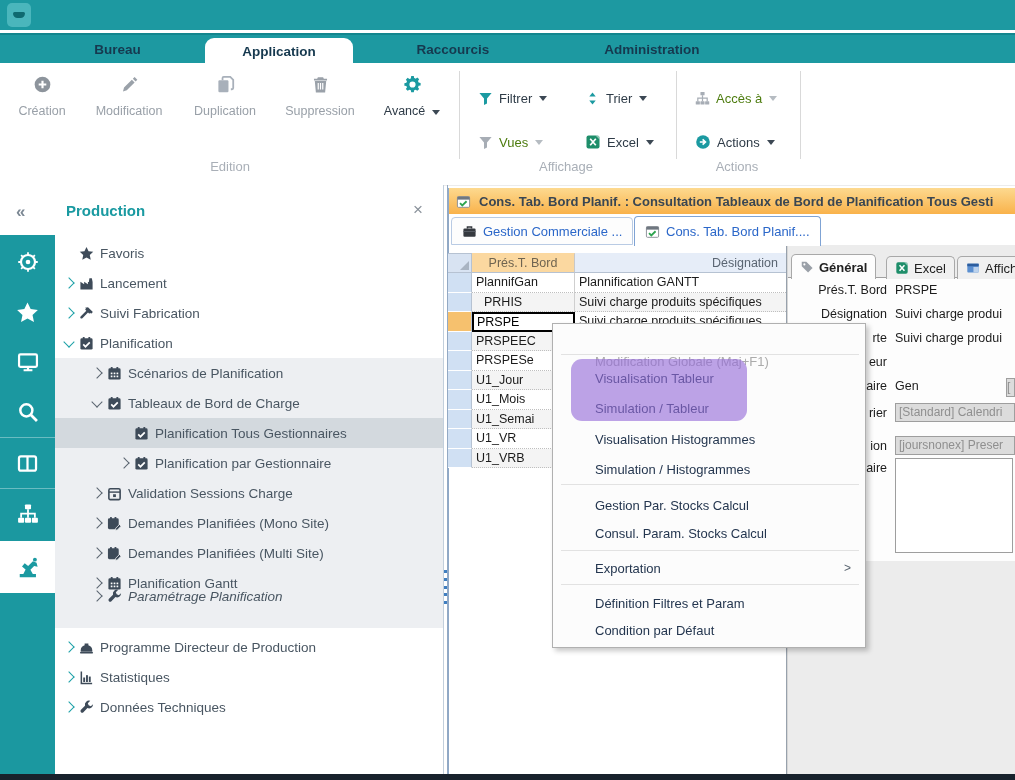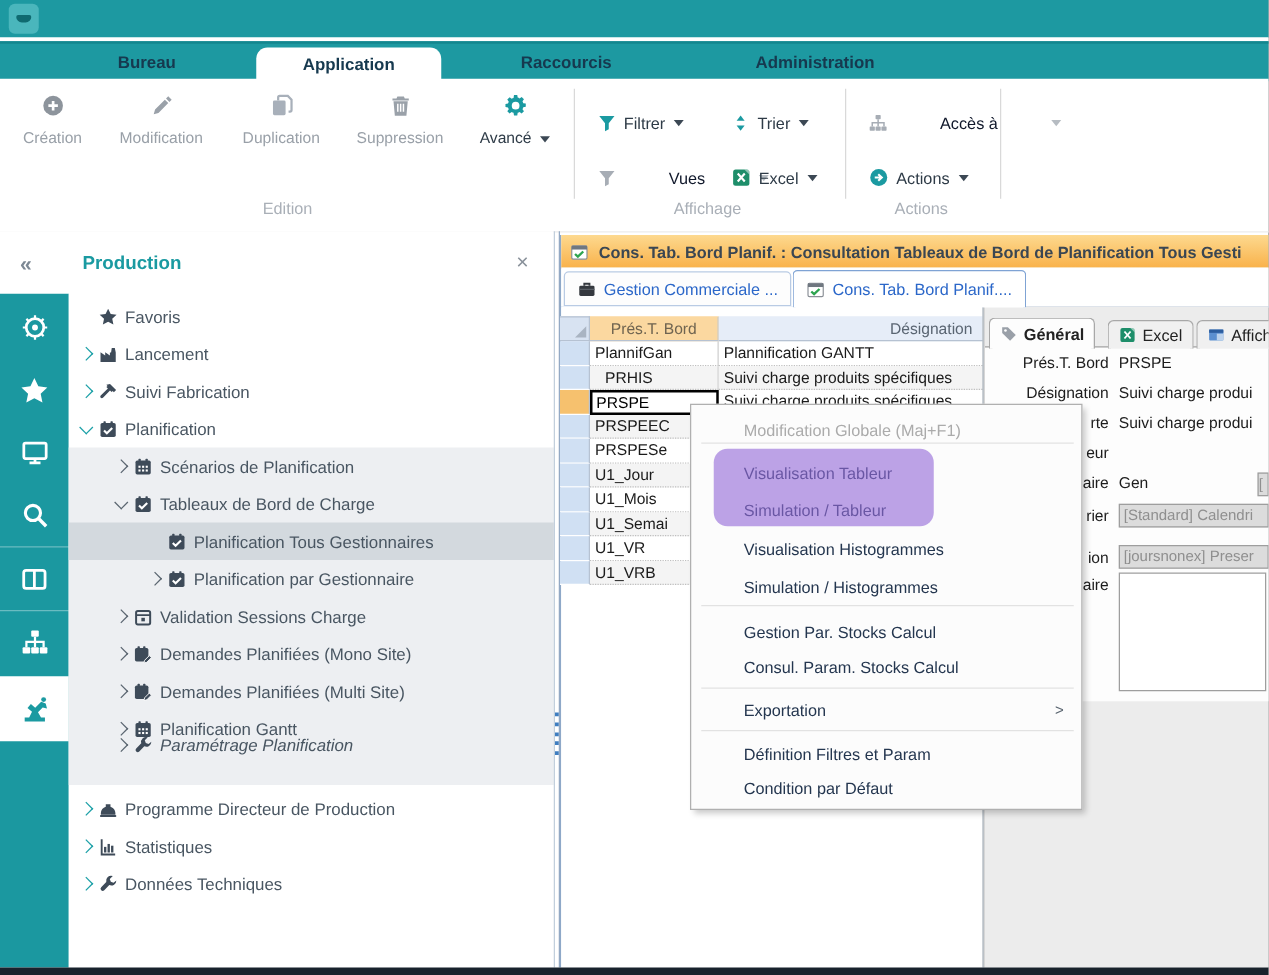--- a/index.html
+++ b/index.html
@@ -18,21 +18,21 @@
   .rtab.active{background:#fff;border-radius:9px 9px 0 0;color:#16394f;top:3px;height:30px;line-height:27px;}
 
   
   .ribbon{left:0;top:63px;width:1015px;height:122px;background:#fff;border-bottom:1px solid #ececec;}
   .rb-big{position:absolute;top:12px;text-align:center;}
   .rb-big .ic{display:block;margin:0 auto 7px auto;}
   .rb-big .lb{font-size:12.5px;color:#99a0a8;white-space:nowrap;}
   .rb-big .lb.dark{color:#2e3b47;}
   .rb-small{position:absolute;height:22px;display:flex;align-items:center;font-size:13px;color:#2e3b47;white-space:nowrap;}
   .rb-small .lb{margin-left:6px;}
-  .rb-small.dis{color:#0f172a;gap:36px;}
+  .rb-small.dis{color:#4d7c0f;}
   .caret{display:inline-block;width:0;height:0;border-left:4px solid transparent;border-right:4px solid transparent;
          border-top:5px solid #3c4854;margin-left:7px;}
   .dis .caret{border-top-color:#b6bcc2;}
   .grp-label{position:absolute;top:96px;font-size:13px;color:#a9afb7;text-align:center;}
   .vdiv{position:absolute;top:8px;height:88px;width:1px;background:#d9d9d9;}
 
   
   .rail{left:0;top:235px;width:55px;height:539px;background:#1b98a0;}
   .rail-item{position:absolute;left:0;width:55px;height:50px;display:flex;align-items:center;justify-content:center;color:#fff;}
   .rail-item.active{background:#fff;color:#1b9aa1;}
@@ -663,21 +663,21 @@
   <div class="abs fld-value" style="top:379px;">Gen</div>
   <div class="abs fld-sliver">[</div>
   <div class="abs fld-label" style="top:406px;">rier</div>
   <div class="abs fld-input" style="top:403px;">[Standard] Calendri</div>
   <div class="abs fld-label" style="top:439px;">ion</div>
   <div class="abs fld-input" style="top:436px;">[joursnonex] Preser</div>
   <div class="abs fld-label" style="top:461px;">aire</div>
   <div class="abs fld-area"></div>
 
   <div class="abs cmenu">
-    <div class="mi dis" style="top:7px;">Modification Globale (Maj+F1)</div>
+    <div class="mi dis" style="top:24px;">Modification Globale (Maj+F1)</div>
     <div class="msep" style="top:30px;"></div>
     <div class="mi" style="top:41px;">Visualisation Tableur</div>
     <div class="mi" style="top:71px;">Simulation / Tableur</div>
     <div class="mi" style="top:102px;">Visualisation Histogrammes</div>
     <div class="mi" style="top:132px;">Simulation / Histogrammes</div>
     <div class="msep" style="top:160px;"></div>
     <div class="mi" style="top:168px;">Gestion Par. Stocks Calcul</div>
     <div class="mi" style="top:196px;">Consul. Param. Stocks Calcul</div>
     <div class="msep" style="top:226px;"></div>
     <div class="mi" style="top:231px;">

